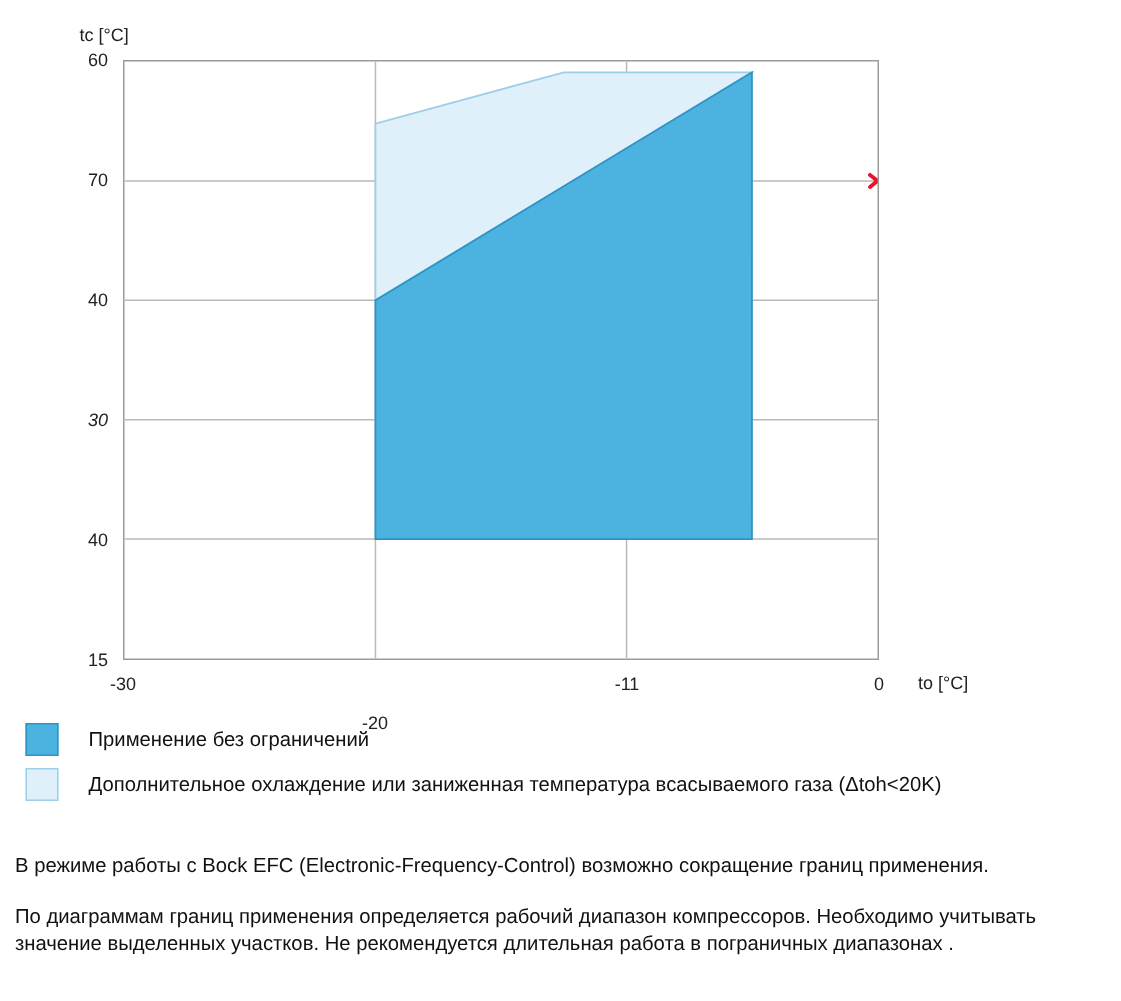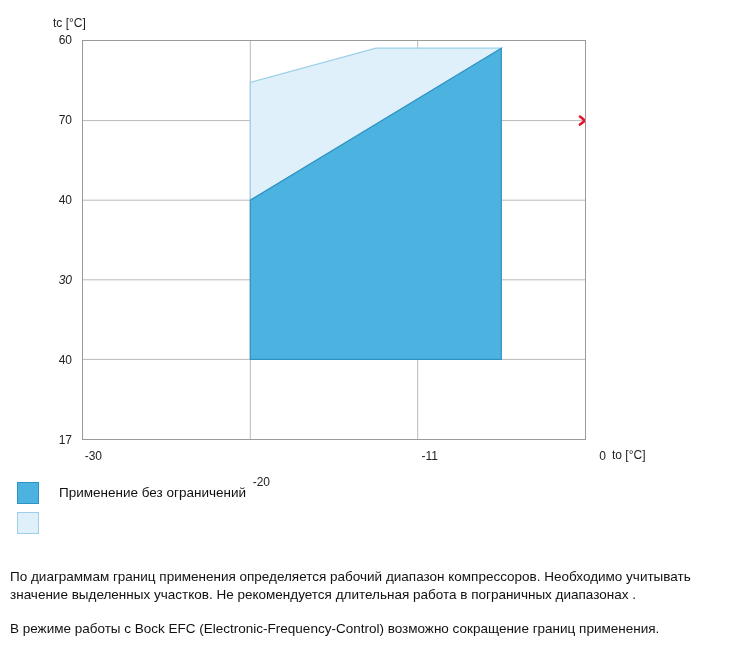--- a/index.html
+++ b/index.html
@@ -34,21 +34,21 @@
   #y-axis-caption { left: 53px; top: 16px; }
   #x-axis-caption { left: 612px; top: 448px; }
 
   .tick-label {
     position: absolute;
     font-size: 12px;
     color: #222;
     white-space: nowrap;
   }
   .y-tick { width: 30px; text-align: right; }
-  .x-tick { width: 40px; text-align: right; }
+  .x-tick { width: 40px; text-align: center; }
 
   #plot {
     position: absolute;
     left: 82px;
     top: 40px;
     width: 504px;
     height: 400px;
     border: 1px solid #9a9a9a;
     box-sizing: border-box;
     background: #ffffff;
@@ -113,21 +113,21 @@
 <div id="chart-area">
 
   <div class="axis-caption" id="y-axis-caption">tc [°C]</div>
   <div class="axis-caption" id="x-axis-caption">to [°C]</div>
 
   <div class="tick-label y-tick" style="left:42px; top:33px;">60</div>
   <div class="tick-label y-tick" style="left:42px; top:113px;">70</div>
   <div class="tick-label y-tick" style="left:42px; top:193px;">40</div>
   <div class="tick-label y-tick" style="left:42px; top:273px;font-style:italic;">30</div>
   <div class="tick-label y-tick" style="left:42px; top:353px;">40</div>
-  <div class="tick-label y-tick" style="left:42px; top:433px;">17</div>
+  <div class="tick-label y-tick" style="left:42px; top:433px;">15</div>
 
   <div class="tick-label x-tick" style="left:62px; top:449px;">-30</div>
   <div class="tick-label x-tick" style="left:230px; top:449px;margin-top:26px;">-20</div>
   <div class="tick-label x-tick" style="left:398px; top:449px;">-11</div>
   <div class="tick-label x-tick" style="left:566px; top:449px;">0</div>
 
   <div id="plot">
     <svg width="502" height="398" viewBox="0 0 502 398">
 
       <g stroke="#b9b9b9" stroke-width="1">
@@ -153,19 +153,20 @@
   </div>
 </div>
 
 <div id="legend">
   <div class="legend-row">
     <div class="legend-swatch full"></div>
     <div class="legend-text">Применение без ограничений</div>
   </div>
   <div class="legend-row">
     <div class="legend-swatch limited"></div>
+    <div class="legend-text">Дополнительное охлаждение или заниженная температура всасываемого газа (Δtoh&lt;20K)</div>
   </div>
 </div>
 
 <div id="notes">
+  <div class="note">В режиме работы с Bock EFC (Electronic-Frequency-Control) возможно сокращение границ применения.</div>
   <div class="note">По диаграммам границ применения определяется рабочий диапазон компрессоров. Необходимо учитывать значение выделенных участков. Не рекомендуется длительная работа в пограничных диапазонах .</div>
-  <div class="note">В режиме работы с Bock EFC (Electronic-Frequency-Control) возможно сокращение границ применения.</div>
 </div>
 
 </body></html>

